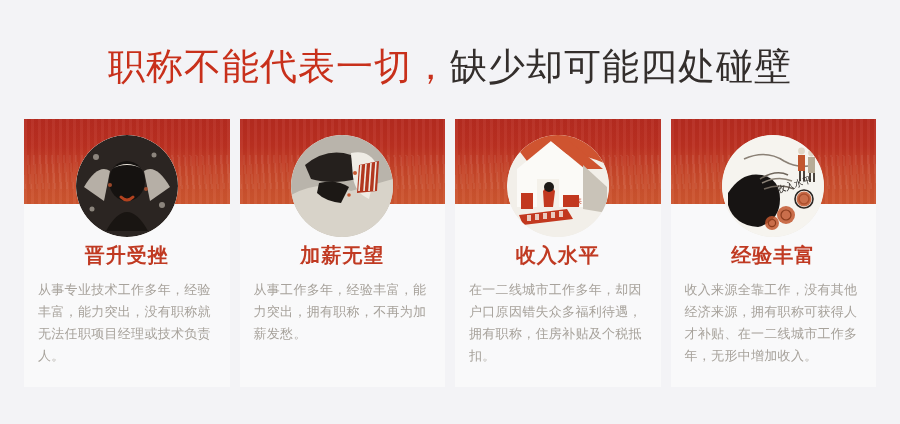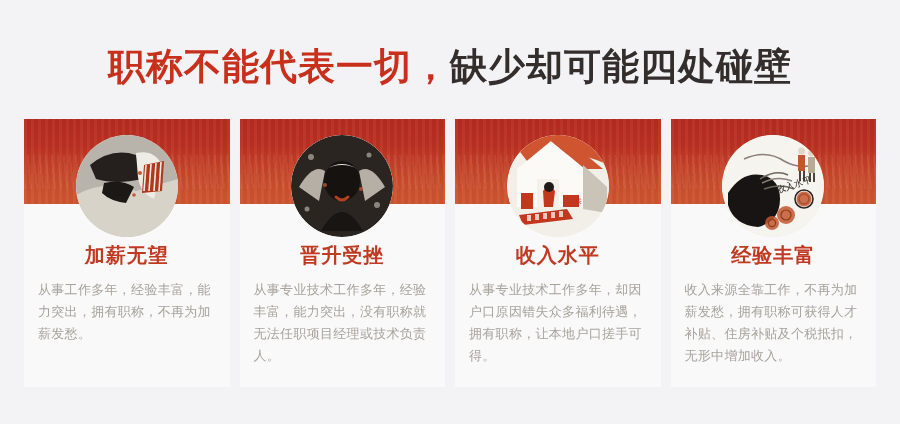--- a/index.html
+++ b/index.html
@@ -23,21 +23,21 @@
 
   
   .headline {
     position: absolute;
     left: 0;
     top: 44px;
     width: 900px;
     text-align: center;
     white-space: nowrap;
     font-size: 37px;
-    font-weight: 700;
+    font-weight: 400;
     letter-spacing: 1px;
     line-height: 46px;
   }
   .headline .hl-red   { color: #c8301b; }
   .headline .hl-comma { color: #c8301b; }
   .headline .hl-dark  { color: #332e2c; }
 
   
   .card-row {
     position: absolute;
@@ -137,46 +137,20 @@
   <div class="headline">
     <span class="hl-red">职称不能代表一切</span><span class="hl-comma">，</span><span class="hl-dark">缺少却可能四处碰壁</span>
   </div>
 
   <div class="card-row">
 
     <div class="card">
       <div class="card-band"></div>
       <div class="card-photo">
         <svg viewBox="0 0 102 102">
-          <circle cx="51" cy="51" r="51" fill="#b9b4ab"></circle>
-          <path d="M0 60 Q30 44 60 56 L102 44 L102 102 L0 102 Z" fill="#d8d3c9"></path>
-          <path d="M14 30 Q36 12 60 20 L66 44 Q40 50 20 44 Z" fill="#25201d"></path>
-          <path d="M60 18 Q78 14 86 30 L78 64 Q64 58 62 42 Z" fill="#efece5"></path>
-          <path d="M68 30 L88 26 L86 56 L66 58 Z" fill="#b2371f"></path>
-          <g stroke="#efece5" stroke-width="1.6">
-            <line x1="70" y1="30" x2="68" y2="56"></line>
-            <line x1="75" y1="29" x2="73" y2="56"></line>
-            <line x1="80" y1="28" x2="78" y2="56"></line>
-            <line x1="85" y1="27" x2="83" y2="56"></line>
-          </g>
-          <path d="M28 48 Q46 44 58 52 L50 68 Q34 66 26 58 Z" fill="#1c1815"></path>
-          <g fill="#c75a33">
-              <circle cx="64" cy="38" r="2"></circle>
-              <circle cx="58" cy="60" r="1.8"></circle>
-            </g>
-        </svg>
-      </div>
-      <div class="card-title">加薪无望</div>
-      <div class="card-body">从事工作多年，经验丰富，能力突出，拥有职称，不再为加薪发愁。</div>
-    </div>
-
-    <div class="card">
-      <div class="card-band"></div>
-      <div class="card-photo">
-        <svg viewBox="0 0 102 102">
           <circle cx="51" cy="51" r="51" fill="#2b2522"></circle>
           <path d="M8 52 Q22 28 34 36 L28 66 Z" fill="#cfc8bd" opacity=".85"></path>
           <path d="M94 52 Q80 28 68 36 L74 66 Z" fill="#cfc8bd" opacity=".85"></path>
           <path d="M30 96 Q51 58 72 96 Z" fill="#191512"></path>
           <ellipse cx="51" cy="46" rx="18" ry="20" fill="#151210"></ellipse>
           <path d="M36 34 Q51 24 66 34 Q60 30 51 30 Q42 30 36 34 Z" fill="#e8e2d8"></path>
           <path d="M45 62 q6 6 12 0" stroke="#b2421f" stroke-width="3" fill="none" stroke-linecap="round"></path>
           <g fill="#ddd5c8" opacity=".55">
             <circle cx="20" cy="22" r="3"></circle>
               <circle cx="78" cy="20" r="2.5"></circle>
@@ -184,20 +158,46 @@
               <circle cx="16" cy="74" r="2.5"></circle>
           </g>
           <g fill="#c75a33" opacity=".75">
             <circle cx="34" cy="50" r="2"></circle>
               <circle cx="70" cy="54" r="2"></circle>
           </g>
         </svg>
       </div>
       <div class="card-title">晋升受挫</div>
       <div class="card-body">从事专业技术工作多年，经验丰富，能力突出，没有职称就无法任职项目经理或技术负责人。</div>
+    </div>
+
+    <div class="card">
+      <div class="card-band"></div>
+      <div class="card-photo">
+        <svg viewBox="0 0 102 102">
+          <circle cx="51" cy="51" r="51" fill="#b9b4ab"></circle>
+          <path d="M0 60 Q30 44 60 56 L102 44 L102 102 L0 102 Z" fill="#d8d3c9"></path>
+          <path d="M14 30 Q36 12 60 20 L66 44 Q40 50 20 44 Z" fill="#25201d"></path>
+          <path d="M60 18 Q78 14 86 30 L78 64 Q64 58 62 42 Z" fill="#efece5"></path>
+          <path d="M68 30 L88 26 L86 56 L66 58 Z" fill="#b2371f"></path>
+          <g stroke="#efece5" stroke-width="1.6">
+            <line x1="70" y1="30" x2="68" y2="56"></line>
+            <line x1="75" y1="29" x2="73" y2="56"></line>
+            <line x1="80" y1="28" x2="78" y2="56"></line>
+            <line x1="85" y1="27" x2="83" y2="56"></line>
+          </g>
+          <path d="M28 48 Q46 44 58 52 L50 68 Q34 66 26 58 Z" fill="#1c1815"></path>
+          <g fill="#c75a33">
+              <circle cx="64" cy="38" r="2"></circle>
+              <circle cx="58" cy="60" r="1.8"></circle>
+            </g>
+        </svg>
+      </div>
+      <div class="card-title">加薪无望</div>
+      <div class="card-body">从事工作多年，经验丰富，能力突出，拥有职称，不再为加薪发愁。</div>
     </div>
 
     <div class="card">
       <div class="card-band"></div>
       <div class="card-photo">
         <svg viewBox="0 0 102 102">
           <circle cx="51" cy="51" r="51" fill="#f2efe9"></circle>
           <path d="M0 0 H102 V30 Q60 10 20 26 Z" fill="#cf5430"></path>
           <path d="M10 34 L44 6 L78 34 L78 72 L10 72 Z" fill="#fbfaf7"></path>
           <path d="M44 6 L78 34 L96 34 L62 6 Z" fill="#cf5430"></path>
@@ -212,21 +212,21 @@
             <rect x="20" y="80" width="4" height="6"></rect>
               <rect x="28" y="79" width="4" height="6"></rect>
             <rect x="36" y="78" width="4" height="6"></rect>
               <rect x="44" y="77" width="4" height="6"></rect>
             <rect x="52" y="76" width="4" height="6"></rect>
           </g>
           <text x="66" y="70" font-size="9" fill="#c2381f" font-family="DejaVu Sans, sans-serif">养</text>
         </svg>
       </div>
       <div class="card-title">收入水平</div>
-      <div class="card-body">从事专业技术工作多年，却因户口原因错失众多福利待遇，拥有职称，让本地户口搓手可得。</div>
+      <div class="card-body">在一二线城市工作多年，却因户口原因错失众多福利待遇，拥有职称，住房补贴及个税抵扣。</div>
     </div>
 
     <div class="card">
       <div class="card-band"></div>
       <div class="card-photo">
         <svg viewBox="0 0 102 102">
           <circle cx="51" cy="51" r="51" fill="#f6f4ef"></circle>
           <path d="M6 58 Q20 36 40 40 Q58 44 58 64 Q58 86 36 92 Q12 90 6 70 Z" fill="#171413"></path>
           <path d="M38 44 Q54 34 66 40" stroke="#6f665c" stroke-width="1.6" fill="none"></path>
           <path d="M40 48 Q56 40 70 46" stroke="#8c8378" stroke-width="1.4" fill="none"></path>
@@ -254,17 +254,17 @@
             <circle cx="50" cy="88" r="7"></circle>
           </g>
           <g fill="none" stroke="#8b3c1d" stroke-width="1.2">
             <circle cx="64" cy="80" r="5"></circle>
               <circle cx="50" cy="88" r="3.6"></circle>
           </g>
           <text x="56" y="58" font-size="9" fill="#2b2623" font-family="DejaVu Sans, sans-serif" transform="rotate(-18 56 58)">收入水平</text>
         </svg>
       </div>
       <div class="card-title">经验丰富</div>
-      <div class="card-body">收入来源全靠工作，不再为加薪发愁，拥有职称可获得人才补贴、住房补贴及个税抵扣，无形中增加收入。</div>
+      <div class="card-body">收入来源全靠工作，没有其他经济来源，拥有职称可获得人才补贴、在一二线城市工作多年，无形中增加收入。</div>
     </div>
 
   </div>
 </div>
 
 </body></html>

